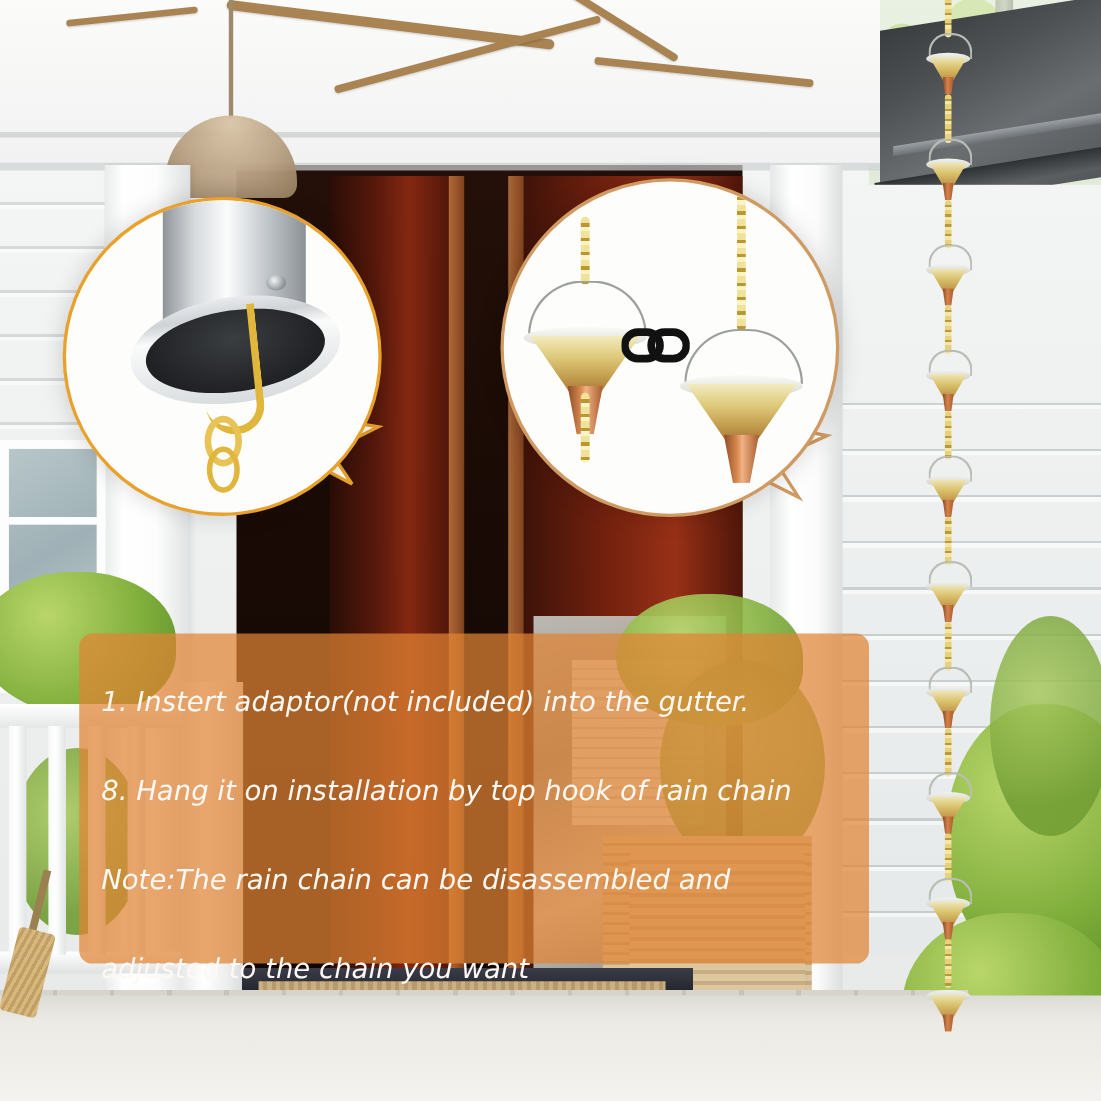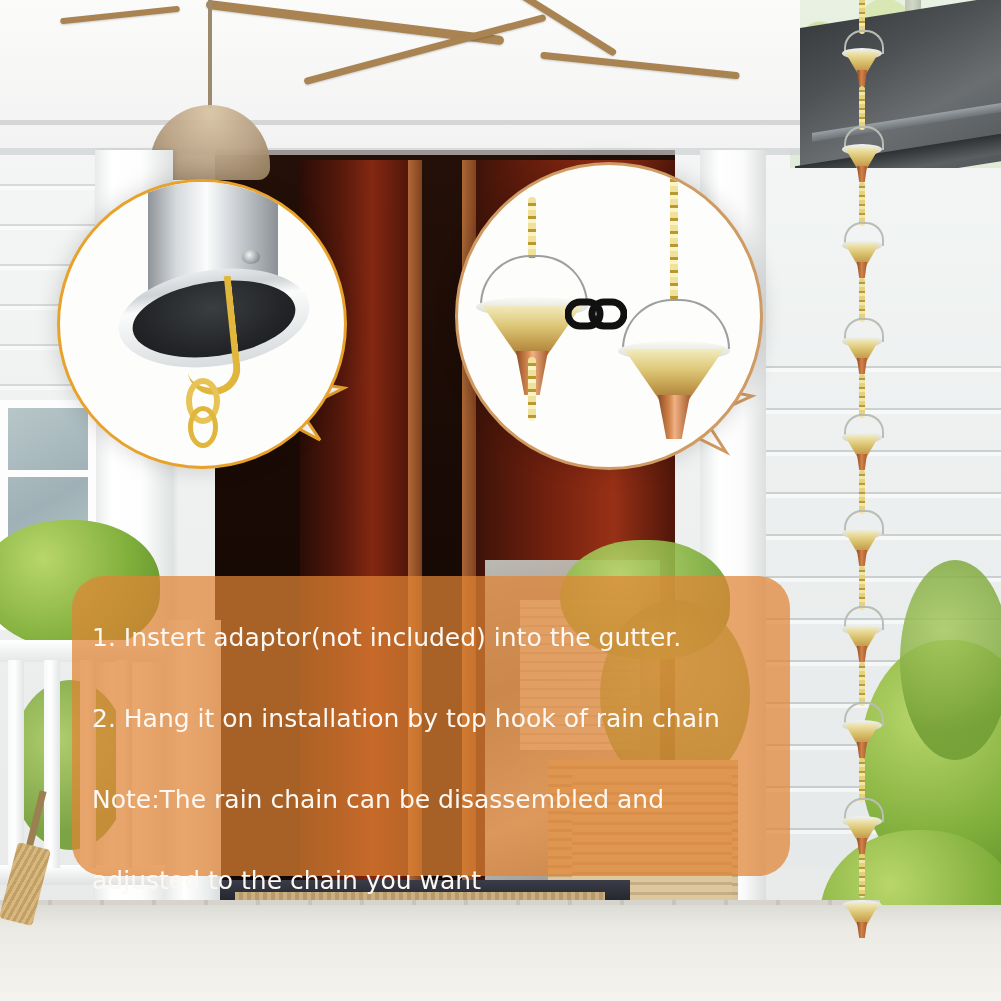--- a/index.html
+++ b/index.html
@@ -310,23 +310,24 @@
     -webkit-text-stroke:7px #ffffff;
     paint-order:stroke fill;
     text-shadow:0 2px 3px rgba(0,0,0,.10);
     white-space:nowrap;
   }
 
   
   .panel{
     position:absolute;left:72px;top:576px;width:718px;height:300px;
     background:rgba(224,131,51,.72);
-    border-radius:32px;
+    border-radius:12px;
     box-sizing:border-box;
     padding:26px 20px 0 20px;
+    font-style:italic;
   }
   .panel p{
     margin:0 0 9px 0;
     color:#fdf8f3;
     font-size:25px;
     line-height:72px;
     font-family:"DejaVu Sans",sans-serif;
     font-weight:400;
     white-space:nowrap;
   }
@@ -517,18 +518,18 @@
   </div>
 
   <svg class="link-icon" viewBox="0 0 62 36">
     <rect x="3" y="6" width="32" height="24" rx="12" ry="12" fill="none" stroke="#111111" stroke-width="7"></rect>
     <rect x="27" y="6" width="32" height="24" rx="12" ry="12" fill="none" stroke="#111111" stroke-width="7"></rect>
   </svg>
 
 
   <div class="panel">
     <p>1. Instert adaptor(not included) into the gutter.</p>
-    <p>2. Hang it on installation by top hook of rain chain</p>
+    <p>8. Hang it on installation by top hook of rain chain</p>
     <p>Note:The rain chain can be disassembled and</p>
     <p>adjusted to the chain you want</p>
   </div>
 
 </div>
 
 </body></html>

